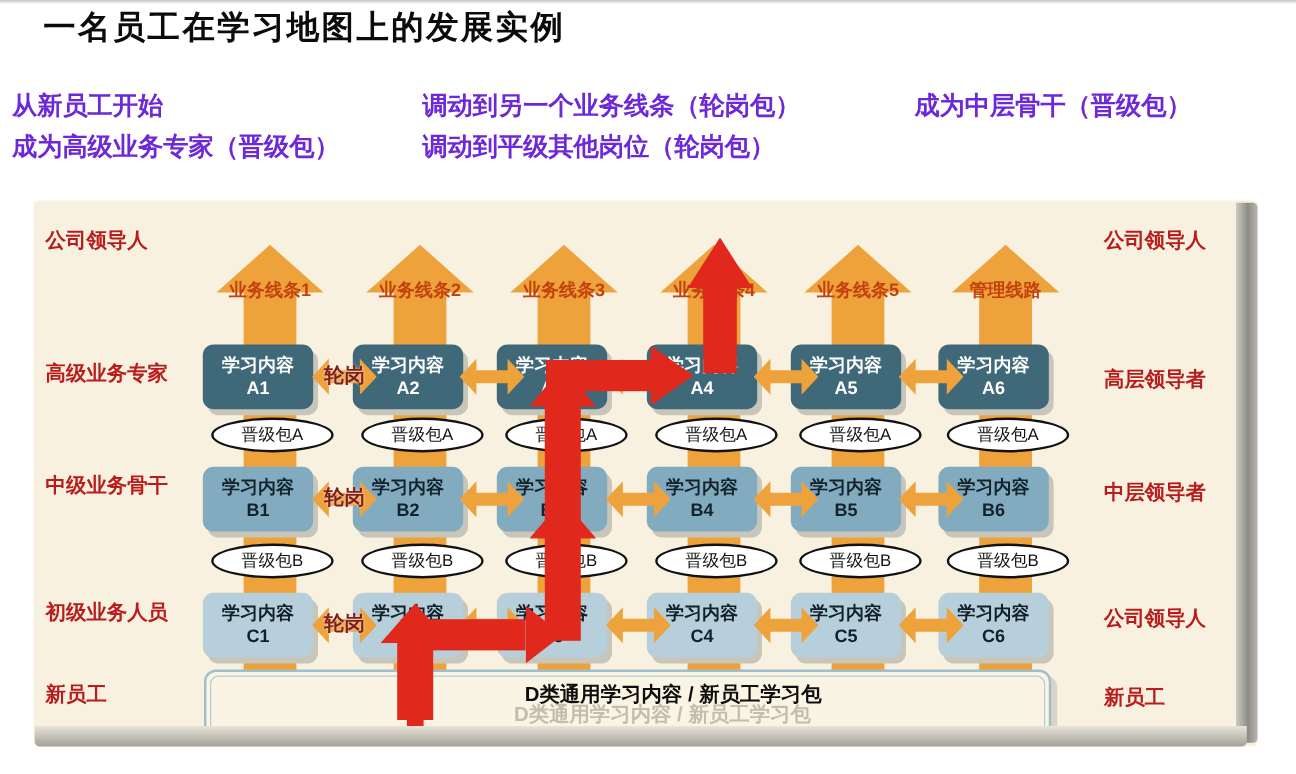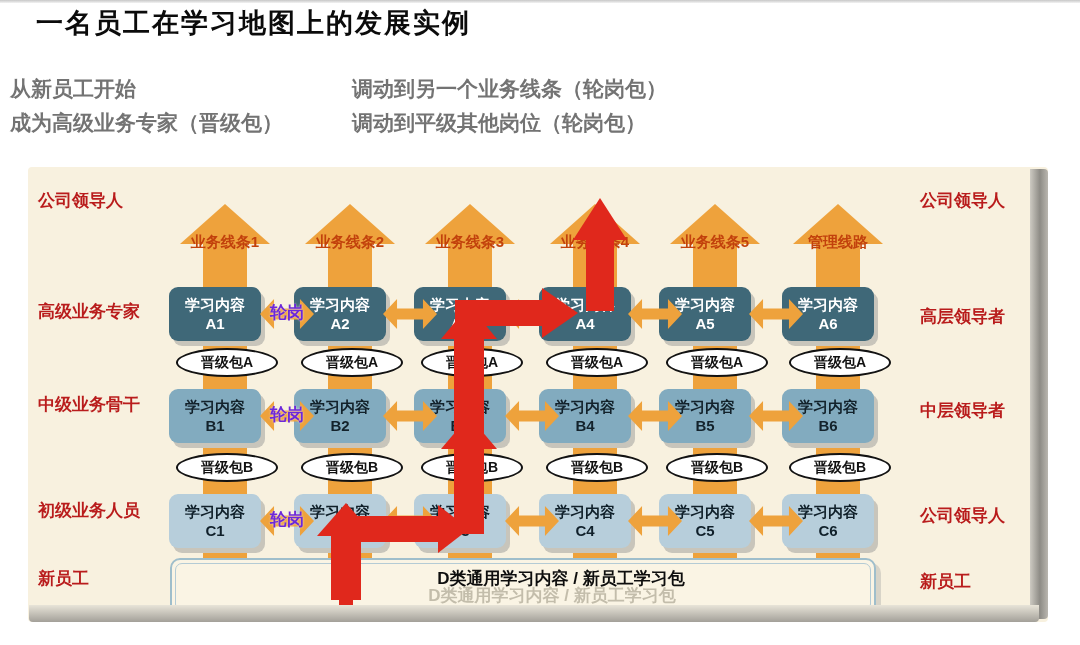--- a/index.html
+++ b/index.html
@@ -3,21 +3,21 @@
 <meta charset="utf-8">
 <style>
   html,body{margin:0;padding:0;background:#fff;}
   .page{position:relative;width:1080px;height:645px;background:#fff;overflow:hidden;
         font-family:"Liberation Sans","DejaVu Sans",sans-serif;}
   .top-edge{position:absolute;top:0;left:0;right:0;height:3px;
         background:linear-gradient(#c7c7c7,#f3f3f3);}
   .title{position:absolute;left:36px;top:5px;margin:0;font-size:27px;font-weight:900;
         letter-spacing:2px;color:#0b0b0b;}
   .milestone{position:absolute;top:72px;font-size:21px;font-weight:800;line-height:34px;
-        color:#737373;white-space:nowrap;}
+        color:#6d28d9;white-space:nowrap;}
   .m1{left:10px}.m2{left:352px}.m3{left:762px}
 
   
   .panel{position:absolute;left:28px;top:167px;width:1020px;height:455px;
         background:var(--panel-bg,#f8f1df);border-radius:4px;}
   .edge-r{position:absolute;top:2px;right:0;width:18px;height:99%;z-index:8;
         background:linear-gradient(to right,#cdcac2,#8e8c86 55%,#b9b6af);border-radius:0 4px 4px 0;}
   .edge-b{position:absolute;left:1px;bottom:0;width:99%;height:17px;z-index:8;
         background:linear-gradient(to bottom,#e8e4d8,#a3a099);border-radius:0 0 4px 4px;}
 
@@ -45,30 +45,30 @@
   .box{position:absolute;width:92px;height:54px;left:calc(var(--cx) - 56px);border-radius:9px;
         z-index:2;display:flex;flex-direction:column;align-items:center;justify-content:center;
         font-weight:700;font-size:15px;line-height:19px;text-align:center;
         box-shadow:4px 5px 0 #c8c5bb;}
   .row-a{top:120px;background:var(--row-a-fill,#3f6878);color:#fff;}
   .row-b{top:222px;background:var(--row-b-fill,#82abbf);color:#13222b;}
   .row-c{top:327px;background:var(--row-c-fill,#b7cedb);color:#10202a;}
 
   .ellipse{position:absolute;width:98px;height:25px;left:calc(var(--cx) - 49px);z-index:2;
         background:#fff;border:2px solid #121212;border-radius:50%;display:flex;align-items:center;
-        justify-content:center;font-size:14px;font-weight:700;color:#111;}
+        justify-content:center;font-size:14px;font-weight:400;color:#111;}
   .pkg-a{top:181px}.pkg-b{top:286px}
 
   .conn{position:absolute;width:54px;height:30px;left:calc(var(--mx) - 27px);z-index:2;
         background:var(--orange,#eea23c);
         clip-path:polygon(0 50%,26% 0,26% 32%,74% 32%,74% 0,100% 50%,74% 100%,74% 68%,26% 68%,26% 100%);}
   .conn-a{top:132px}.conn-b{top:234px}.conn-c{top:339px}
 
   .rot{position:absolute;width:60px;left:calc(var(--mx) - 30px);text-align:center;z-index:4;
-        font-size:17px;font-weight:900;color:#6d28d9;text-shadow:0 0 2px rgba(250,245,230,.9);}
+        font-size:17px;font-weight:900;color:#7f1d1d;text-shadow:0 0 2px rgba(250,245,230,.9);}
   .rot-a{top:134px}.rot-b{top:236px}.rot-c{top:341px}
 
   .dbox{position:absolute;left:142px;top:391px;width:702px;height:54px;z-index:2;
         background:#faf4e4;border:2px solid #9fbecb;border-radius:10px;box-shadow:5px 5px 0 #d8d4c8;}
   .dbox::before{content:"";position:absolute;inset:3px;border:1px solid #b4cbd5;border-radius:7px;}
   .dmain{position:absolute;left:0;right:0;top:7px;text-align:center;text-indent:76px;
         font-size:17px;font-weight:800;color:#0e0e0e;}
   .dghost{position:absolute;left:0;right:0;top:24px;text-align:center;text-indent:58px;
         font-size:17px;font-weight:800;color:#8e8874;opacity:.5;}
 
@@ -99,20 +99,21 @@
 
   <div class="milestone m1">
     <div>从新员工开始</div>
     <div>成为高级业务专家（晋级包）</div>
   </div>
   <div class="milestone m2">
     <div>调动到另一个业务线条（轮岗包）</div>
     <div>调动到平级其他岗位（轮岗包）</div>
   </div>
   <div class="milestone m3">
+    <div>成为中层骨干（晋级包）</div>
   </div>
 
   <div class="panel">
 
     <div class="shaft col-1"></div>
     <div class="shaft col-2"></div>
     <div class="shaft col-3"></div>
     <div class="shaft col-4"></div>
     <div class="shaft col-5"></div>
     <div class="shaft col-6"></div>

